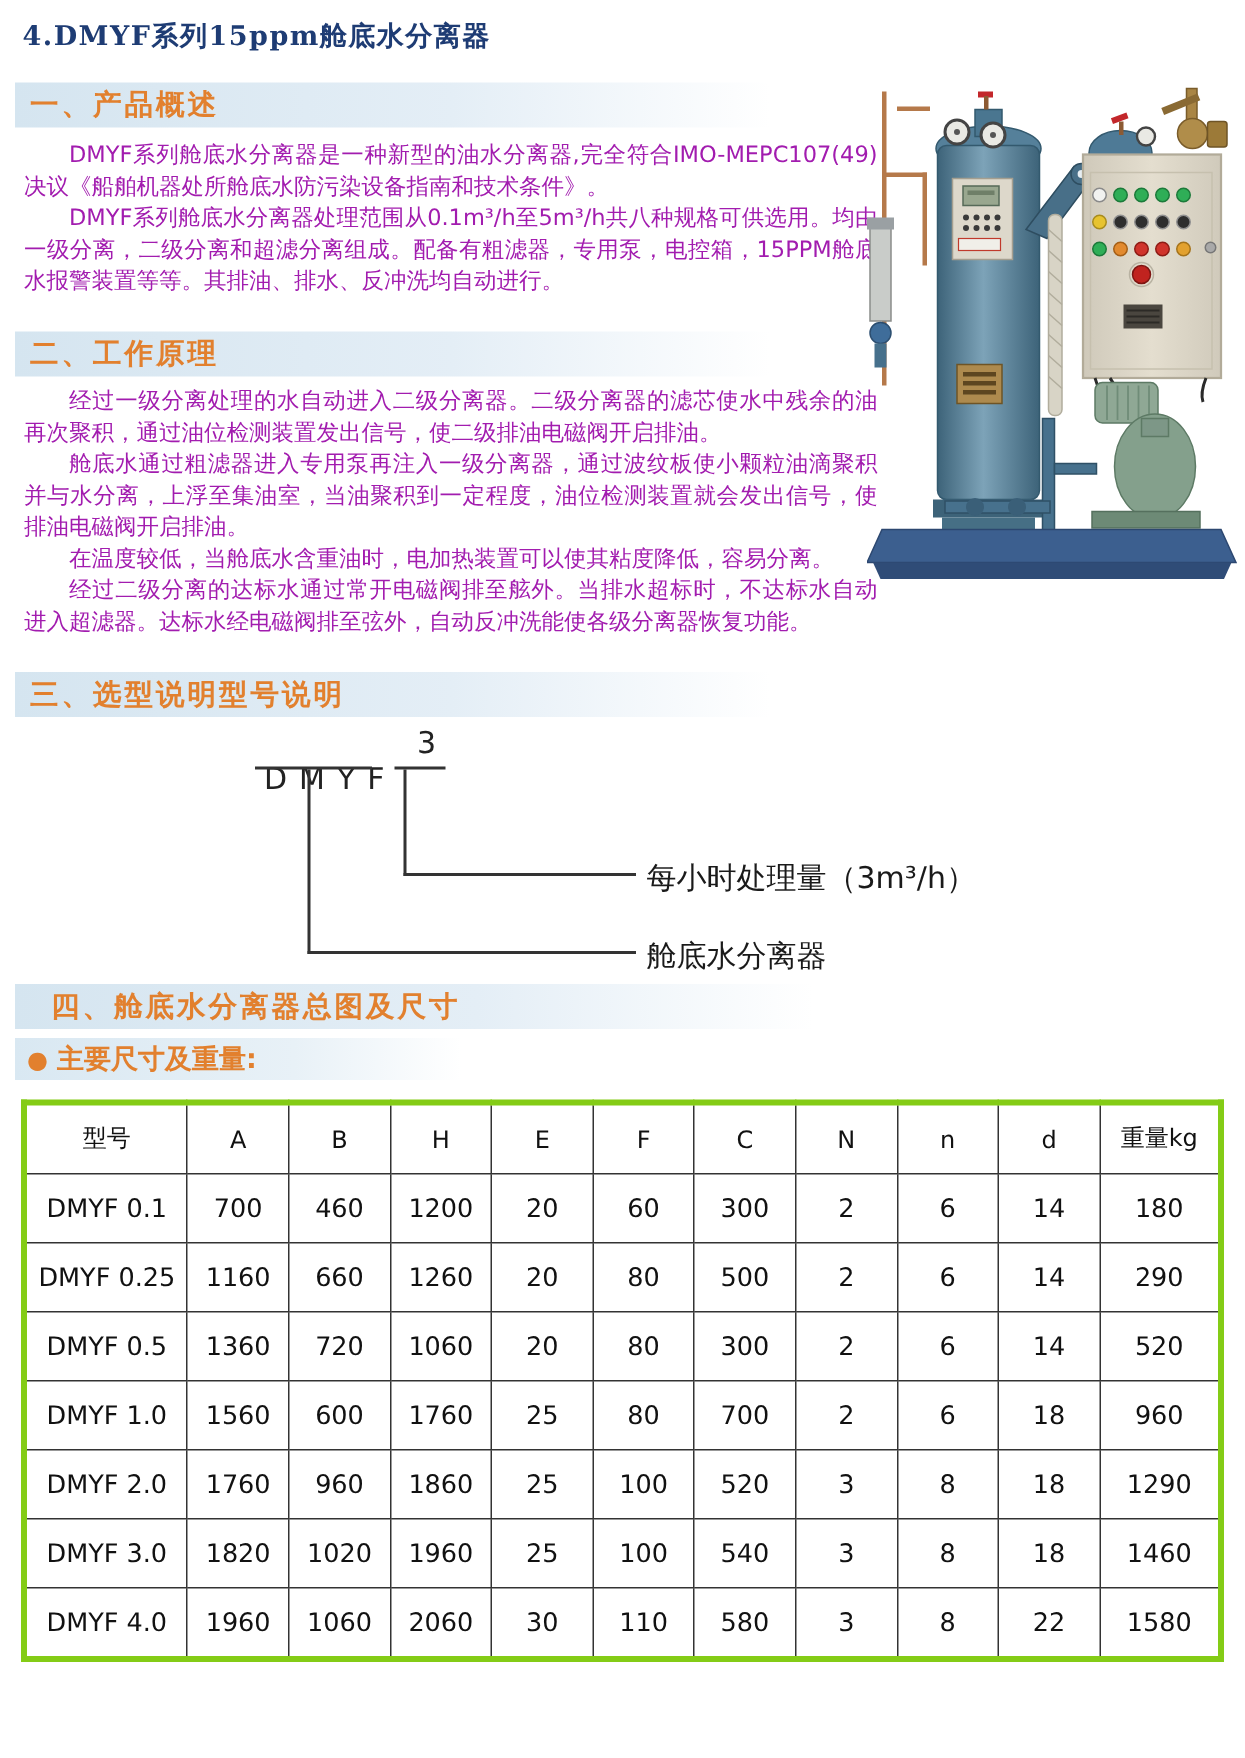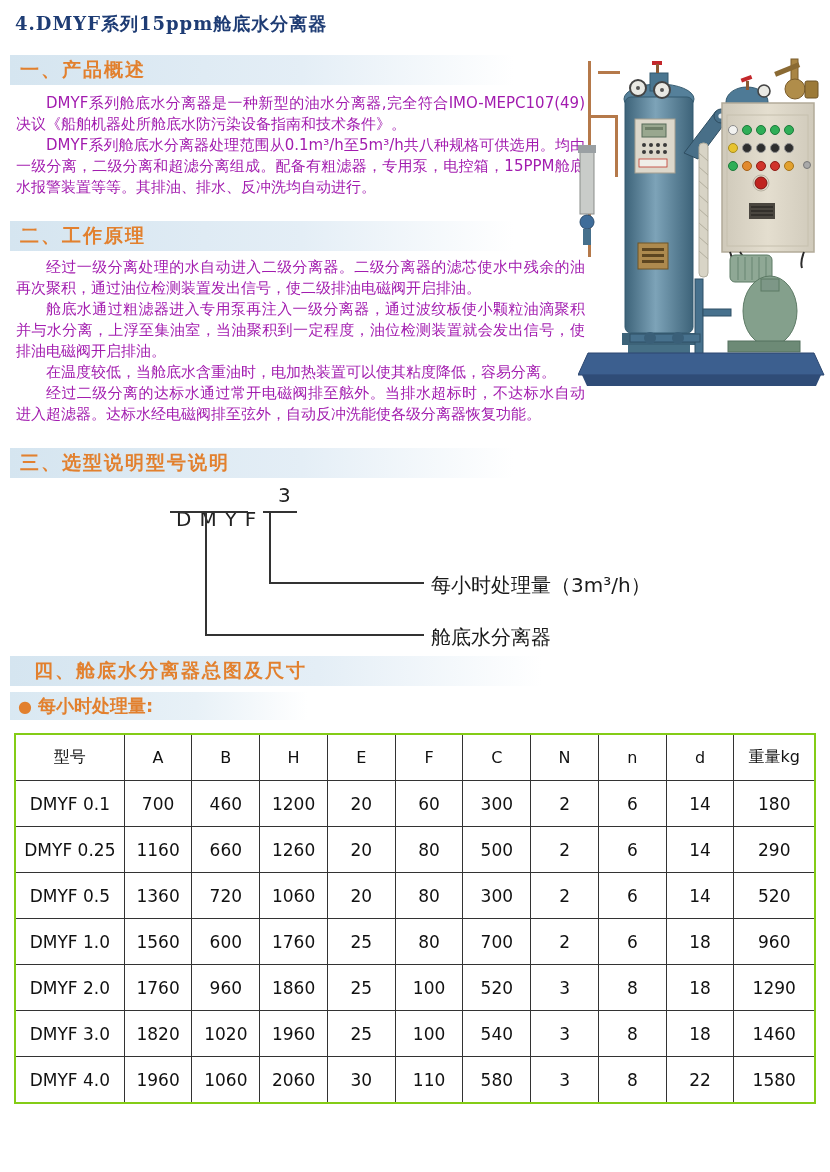--- a/index.html
+++ b/index.html
@@ -37,21 +37,21 @@
   .dlabel.l1{top:89px;} .dlabel.l2{top:141px;}
 
   .bullet-line{position:absolute;left:10px;top:692px;height:28px;width:310px;display:flex;
     align-items:center;padding-left:8px;box-sizing:border-box;
     background:linear-gradient(90deg,#d9e8f2 0%,#e8f1f7 60%,rgba(235,243,249,0) 96%);
     color:#e2802e;font-size:18px;font-weight:bold;}
   .bullet-line .dot{margin-right:6px;font-size:16px;}
 
   
   table.dims{position:absolute;left:14px;top:733px;width:802px;border-collapse:collapse;
-    border:2px solid #84cc16;table-layout:fixed;}
+    border:4px solid #84cc16;table-layout:fixed;}
   table.dims th,table.dims td{border:1px solid #333;text-align:center;vertical-align:middle;
     height:45px;font-size:17px;font-weight:normal;color:#111;padding:0;}
   table.dims th{font-size:16px;}
   col.c-model{width:108px;} col.c-val{width:67px;} col.c-weight{width:80px;}
 </style>
 </head>
 <body>
 
 <div class="page">
 
@@ -232,21 +232,21 @@
     <span class="dlabel l1">每小时处理量（3m³/h）</span>
     <span class="dlabel l2">舱底水分离器</span>
   </div>
 
   <div id="sec4" class="sec-bar">
     <span>四、舱底水分离器总图及尺寸</span>
   </div>
 
   <div class="bullet-line">
     <span class="dot">●</span>
-    <span>每小时处理量:</span>
+    <span>主要尺寸及重量:</span>
   </div>
 
   <table class="dims">
     <colgroup>
       <col class="c-model">
         <col class="c-val">
         <col class="c-val">
         <col class="c-val">
         <col class="c-val">
       <col class="c-val">

